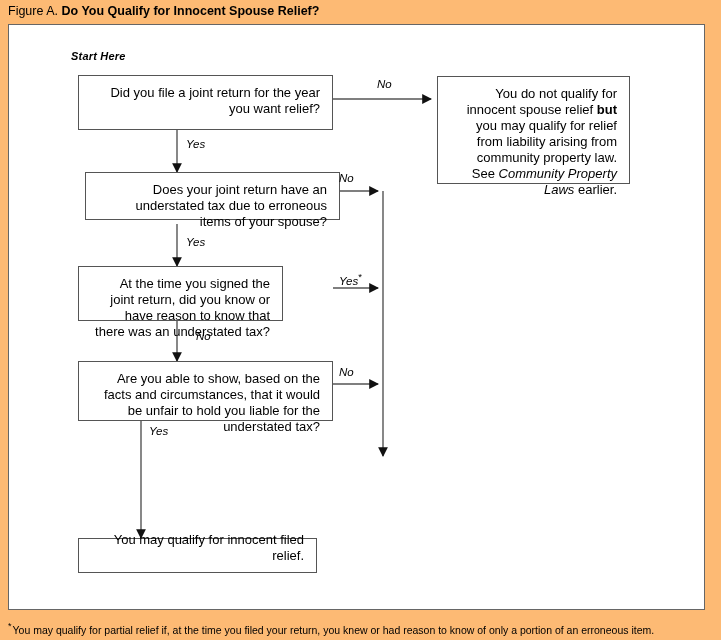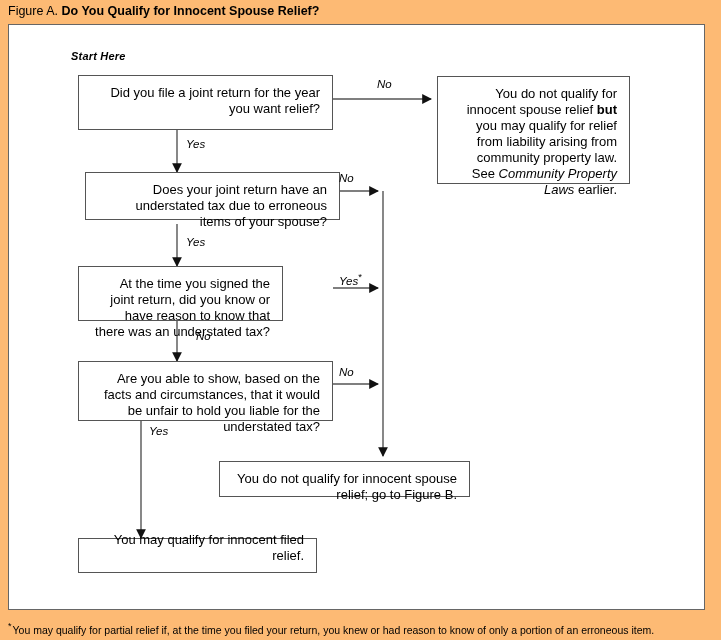--- a/index.html
+++ b/index.html
@@ -170,23 +170,20 @@
   </div>
 
   <div class="box" style="left:78px; top:266px; width:205px; height:55px;">
     <span>At the time you signed the joint return, did you know or have reason to know that there was an understated tax?</span>
   </div>
 
   <div class="box" style="left:78px; top:361px; width:255px; height:60px;">
     <span>Are you able to show, based on the facts and circumstances, that it would be unfair to hold you liable for the understated tax?</span>
   </div>
 
-  <div class="box" style="left:219px; top:461px; width:251px; height:36px;">
-    <span>You do not qualify for innocent spouse relief; go to Figure B.</span>
-  </div>
 
   <div class="box center-text" style="left:78px; top:538px; width:239px; height:33px;">
     <span>You may qualify for innocent filed relief.</span>
   </div>
 
   <div class="edge-label" style="left:377px; top:78px;">No</div>
   <div class="edge-label" style="left:186px; top:138px;">Yes</div>
   <div class="edge-label" style="left:339px; top:172px;">No</div>
   <div class="edge-label" style="left:186px; top:236px;">Yes</div>
   <div class="edge-label" style="left:339px; top:270px;"><span>Yes</span><span class="star">*</span></div>

